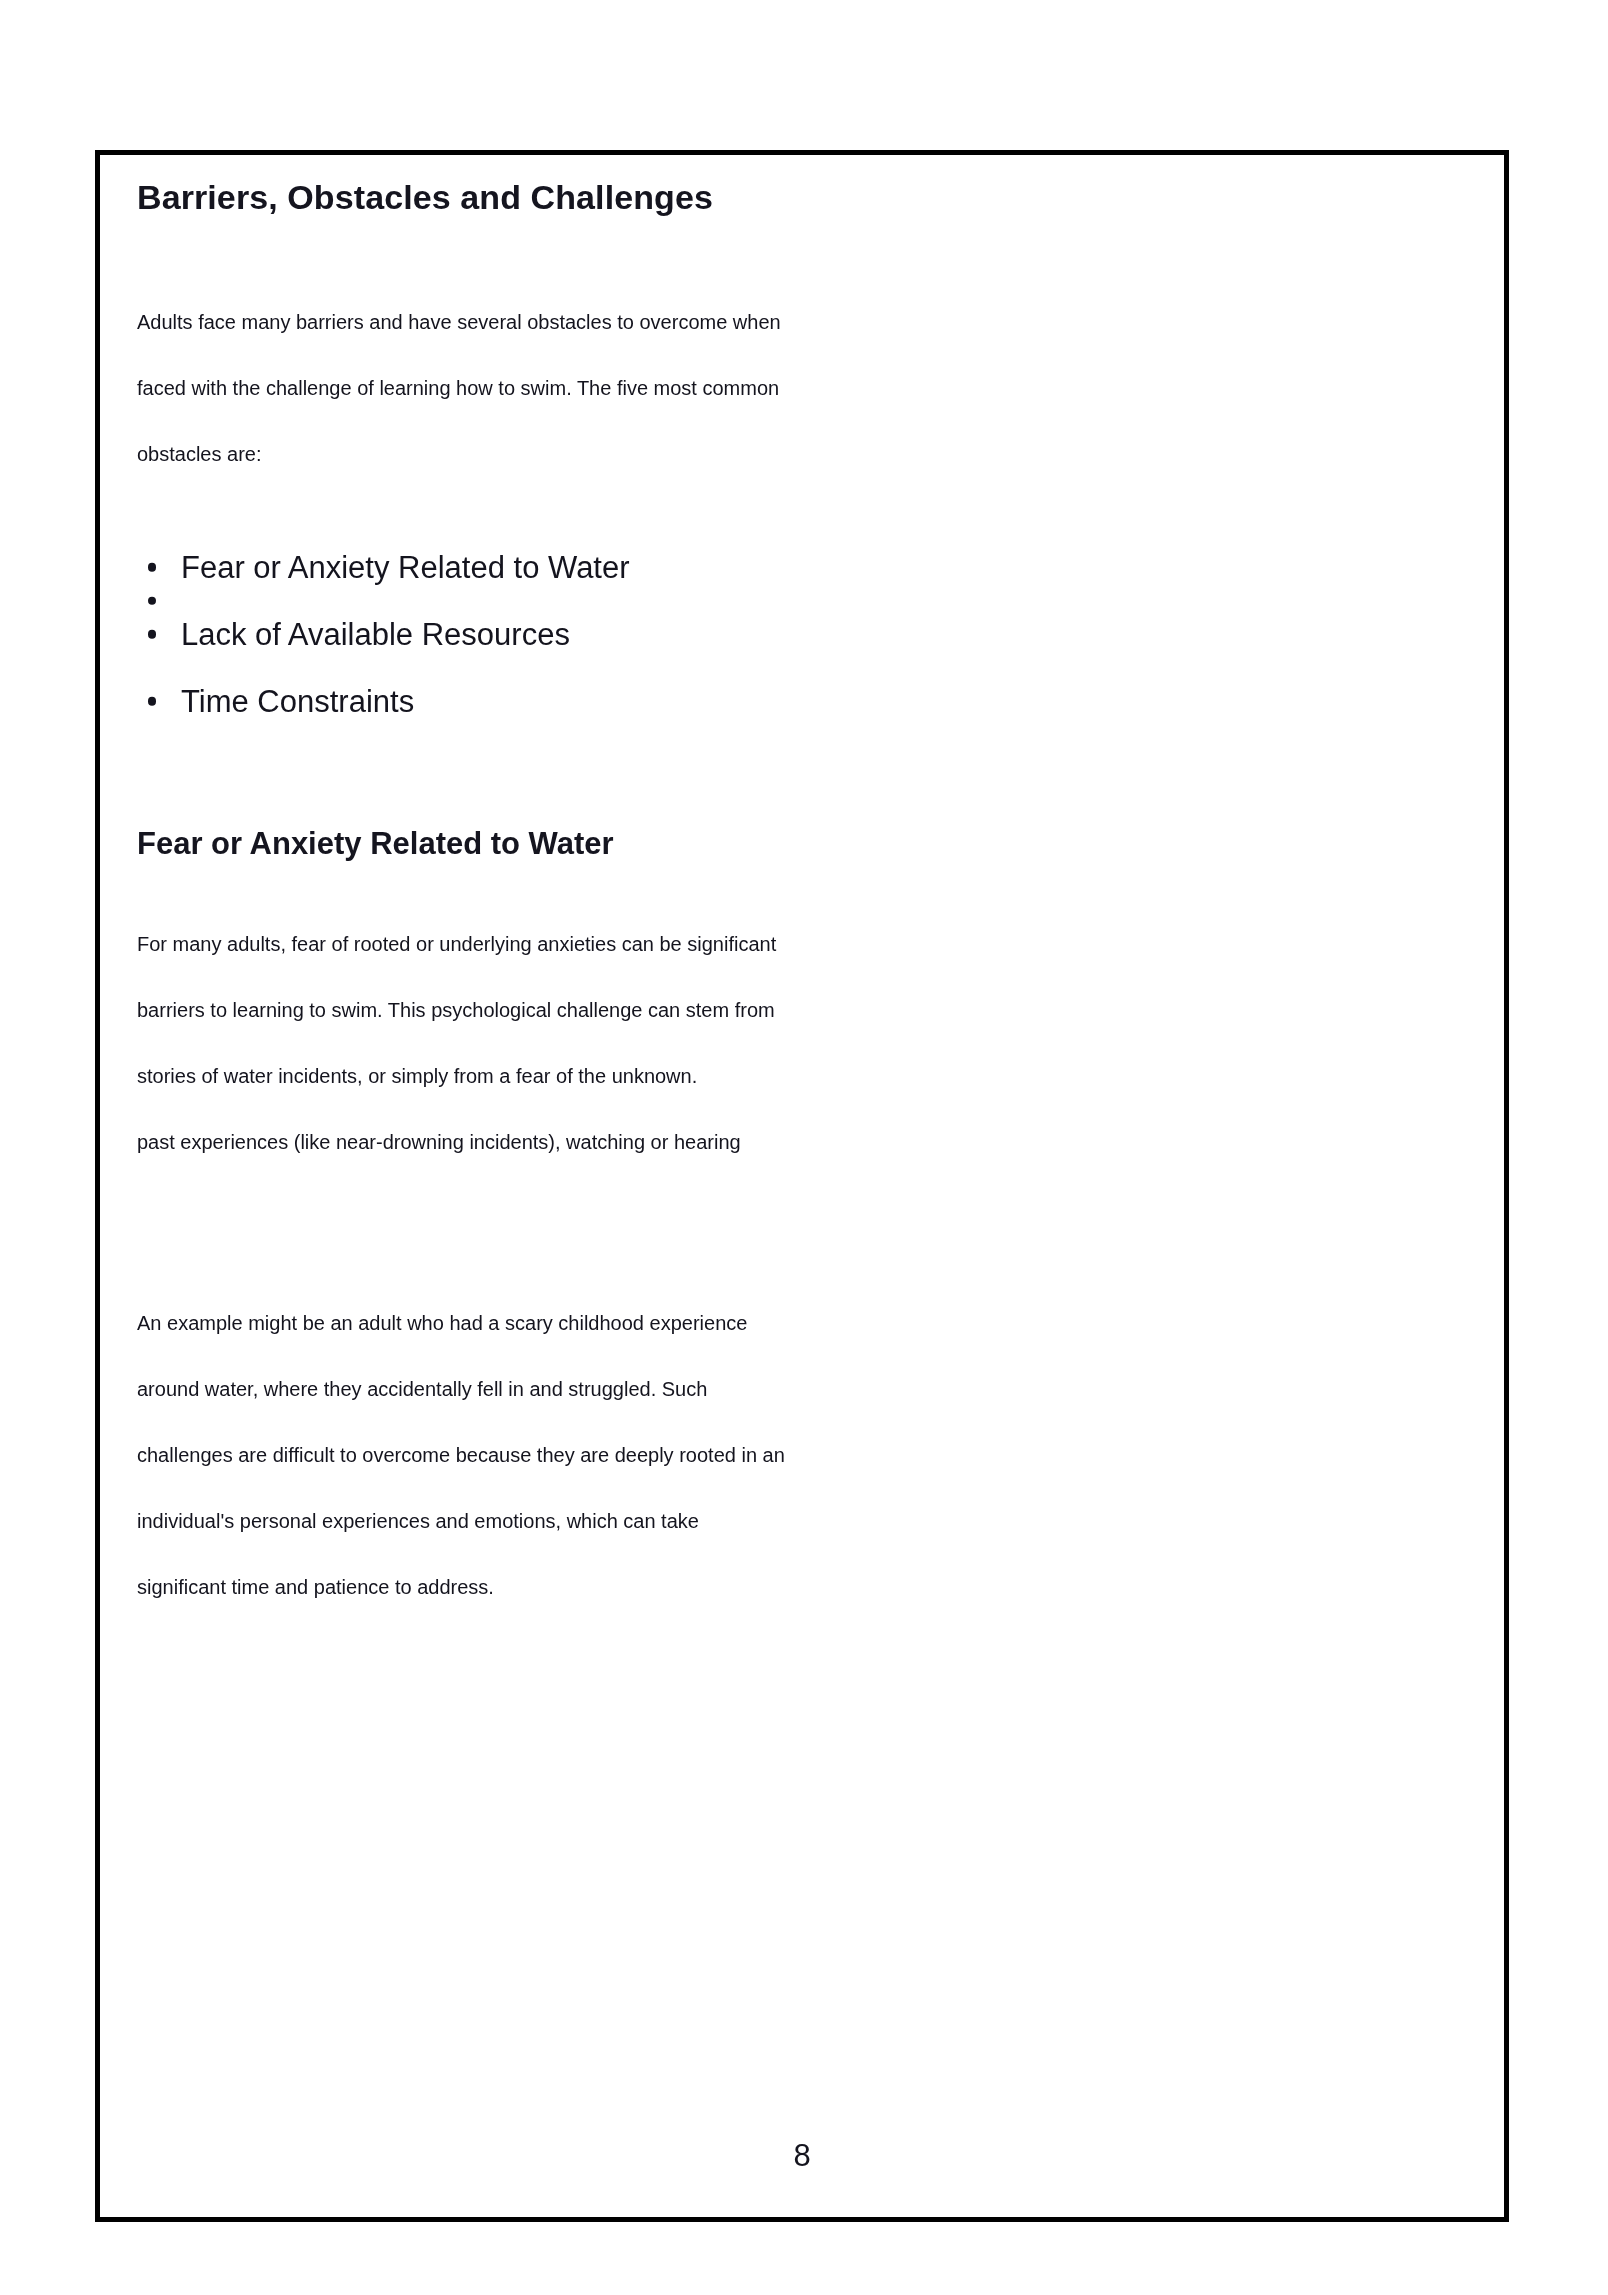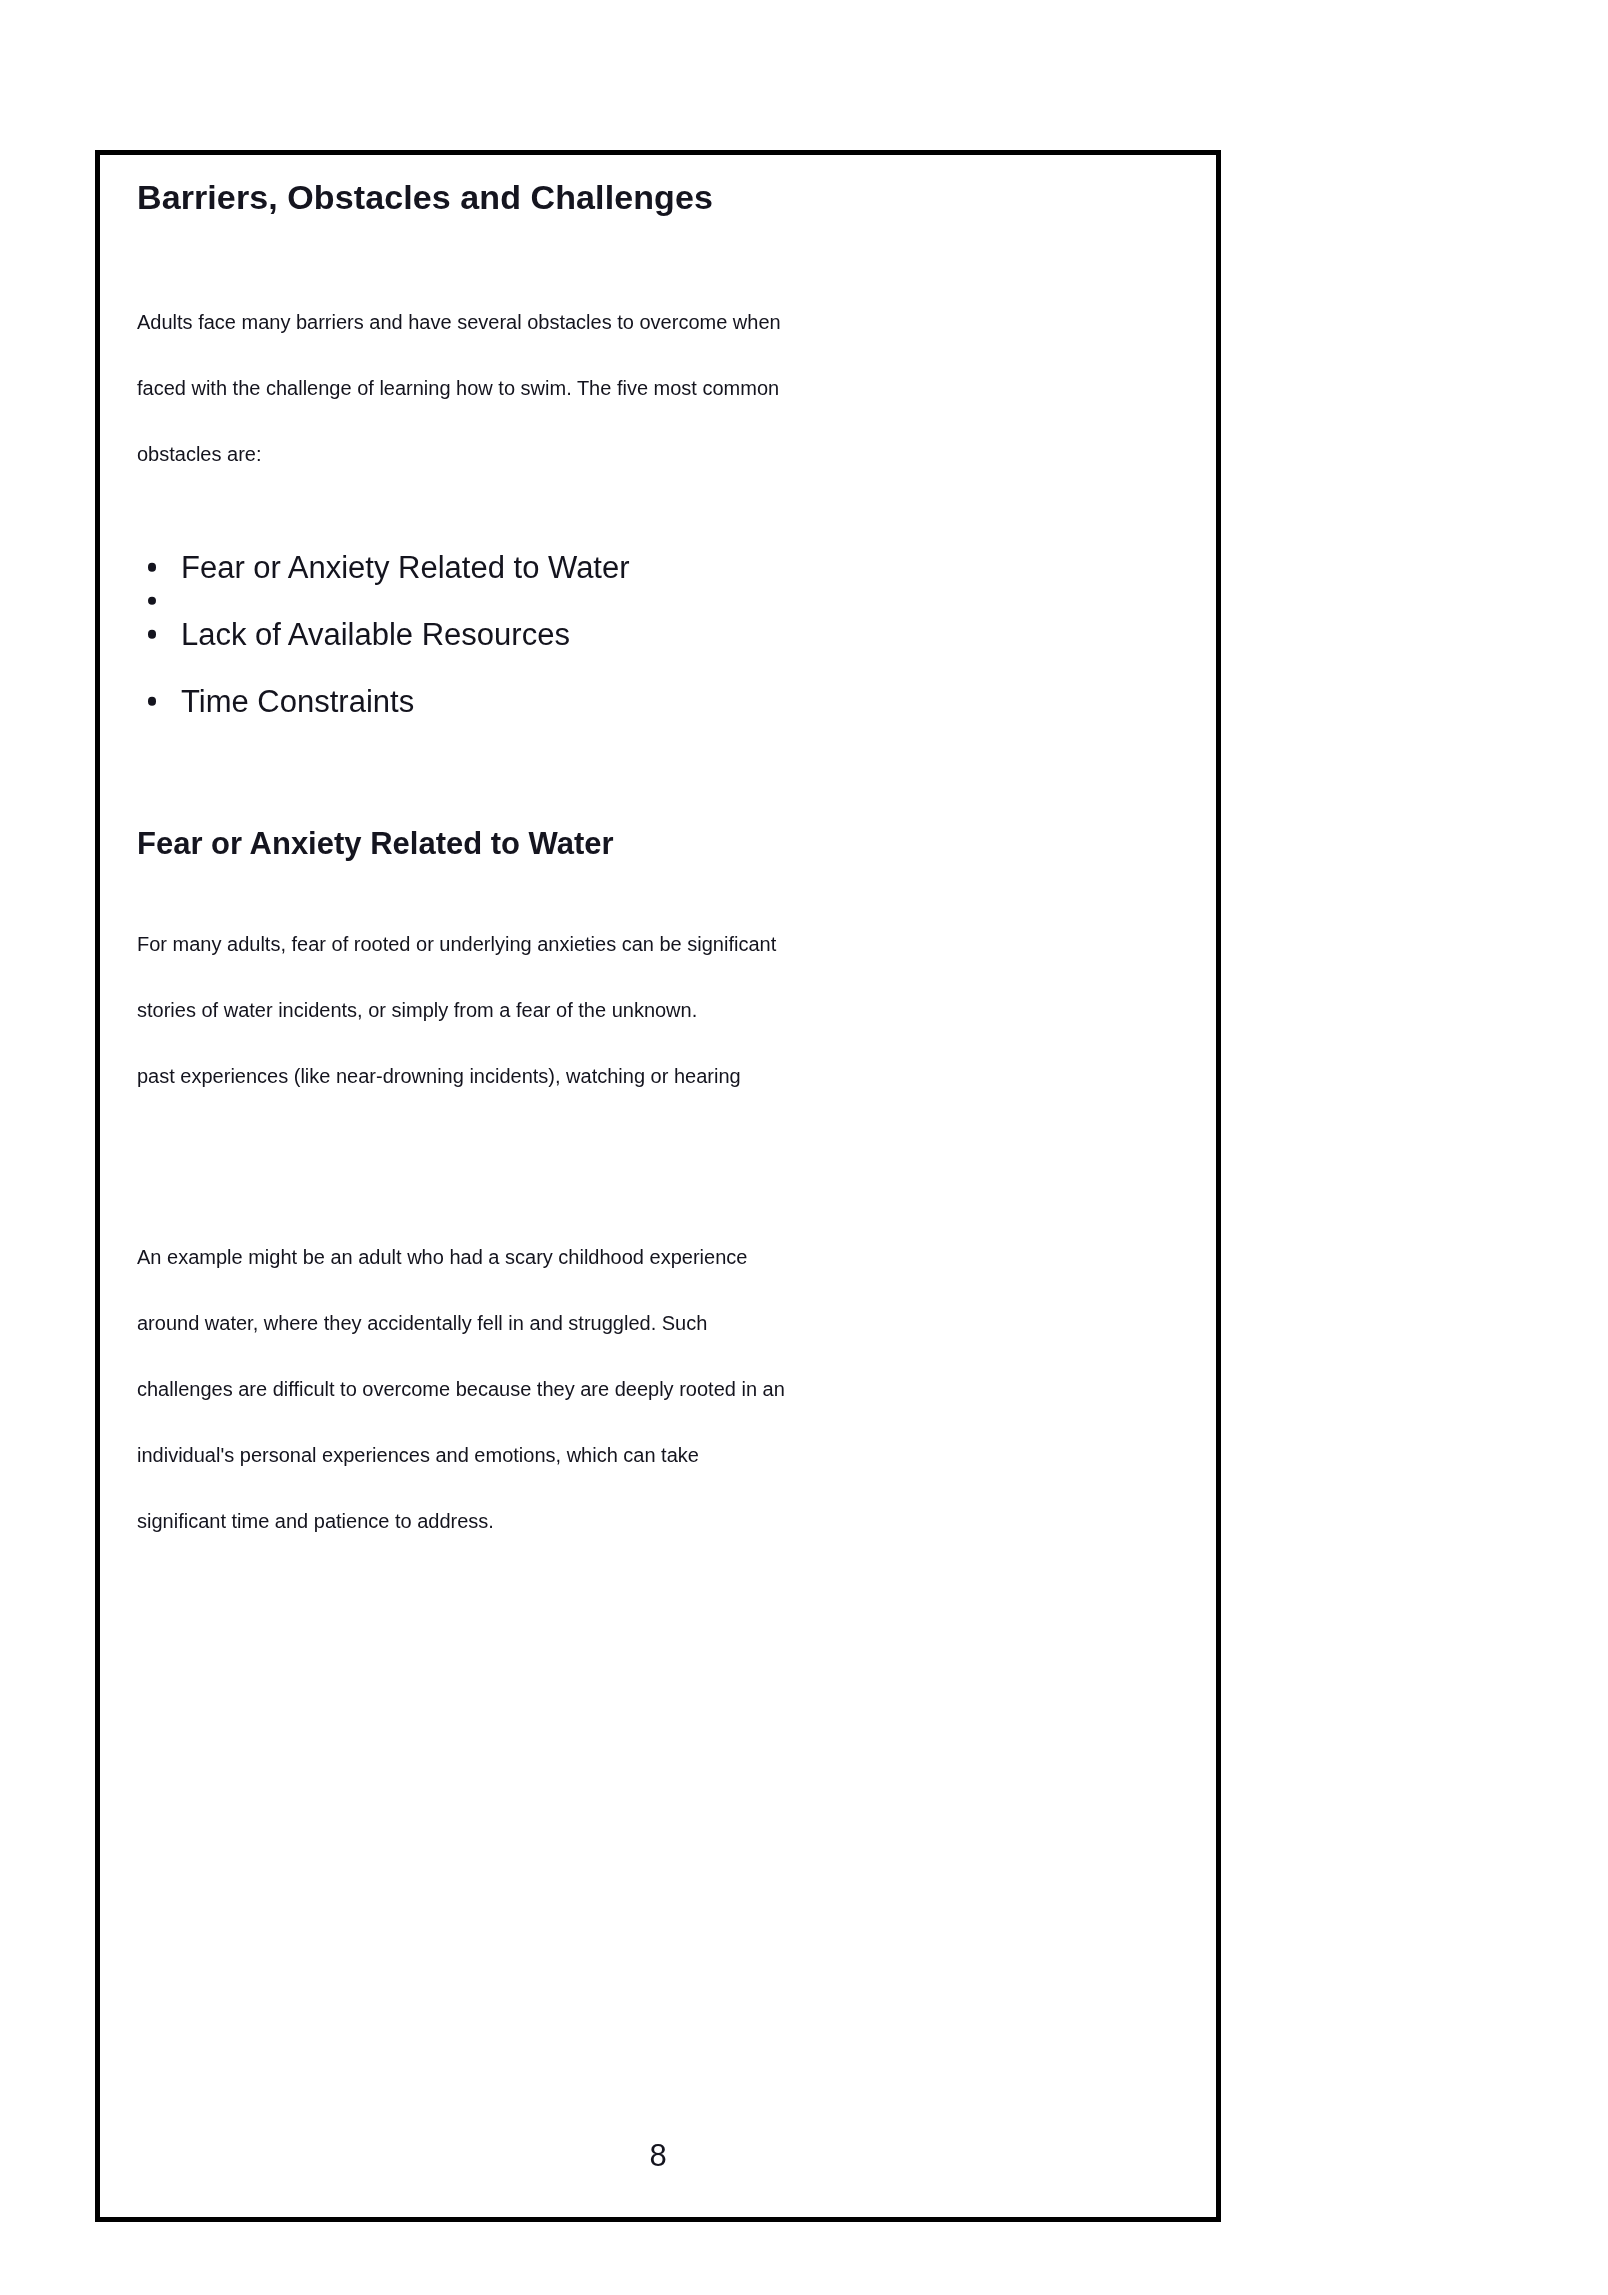--- a/index.html
+++ b/index.html
@@ -22,21 +22,21 @@
     height: 2295px;
     background: #ffffff;
     box-sizing: border-box;
   }
 
   
   .page-frame {
     position: absolute;
     left: 95px;
     top: 150px;
-    width: 1126px;
+    width: 1414px;
     height: 2072px;
     border: 5.4px solid #000000;
     box-sizing: border-box;
     background: #ffffff;
   }
 
   .content {
     position: absolute;
     left: 37px;
     top: 21.4px;
@@ -154,20 +154,21 @@
       </ul>
 
       <div class="spacer-xl"></div>
 
       <h2 class="sub-heading">Fear or Anxiety Related to Water</h2>
 
       <div class="spacer-md"></div>
 
       <p class="body-par">
         <span class="ln">For many adults, fear of rooted or underlying anxieties can be significant</span>
+        <span class="ln">barriers to learning to swim. This psychological challenge can stem from</span>
         <span class="ln">stories of water incidents, or simply from a fear of the unknown.</span>
         <span class="ln">past experiences (like near-drowning incidents), watching or hearing</span>
       </p>
 
       <div class="spacer-xxl"></div>
 
       <p class="body-par">
         <span class="ln">An example might be an adult who had a scary childhood experience</span>
         <span class="ln">around water, where they accidentally fell in and struggled. Such</span>
         <span class="ln">challenges are difficult to overcome because they are deeply rooted in an</span>

